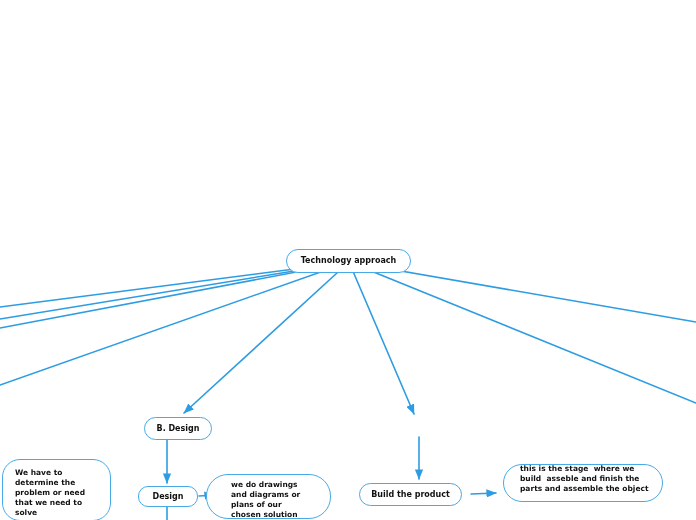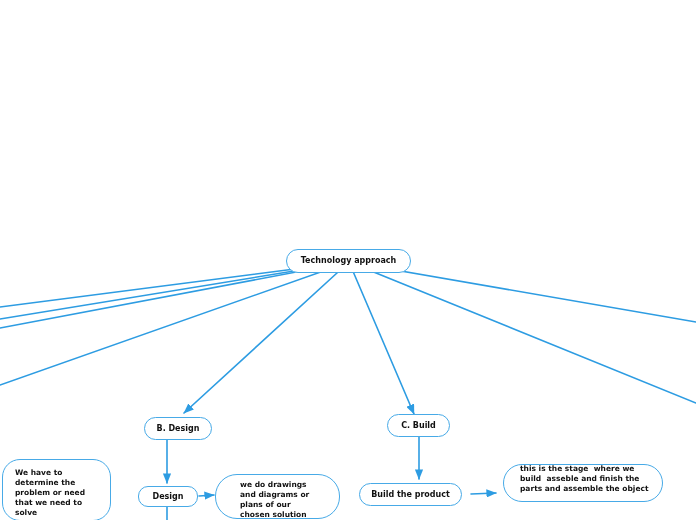--- a/index.html
+++ b/index.html
@@ -63,33 +63,32 @@
     <line x1="419" y1="437" x2="419" y2="479" marker-end="url(#arrow)"></line>
     <line x1="199" y1="496" x2="214" y2="495" marker-end="url(#arrow)"></line>
     <line x1="471" y1="494" x2="496" y2="493" marker-end="url(#arrow)"></line>
     <line x1="167" y1="507" x2="167" y2="521"></line>
   </svg>
 
   <div class="node pill" style="left:286px;top:249px;width:125px;height:24px;">Technology approach</div>
 
   <div class="node pill" style="left:144px;top:417px;width:68px;height:23px;">B. Design</div>
 
-  <div class="node pill" style="left:387px;top:414px;width:63px;height:23px;">C. Build</div>
 
   <div class="node pill" style="left:138px;top:486px;width:60px;height:21px;border-radius:10px;">Design</div>
 
   <div class="node pill" style="left:359px;top:483px;width:103px;height:23px;">Build the product</div>
 
   <div class="node note" style="left:2px;top:459px;width:109px;height:62px;border-radius:18px;padding:12px 6px 6px 12px;">We have to
 determine the
 problem or need
 that we need to
 solve</div>
 
-  <div class="node note" style="left:215px;top:474px;width:125px;height:45px;border-radius:22px;padding:8px 6px 2px 24px;">we do drawings
+  <div class="node note" style="left:206px;top:474px;width:125px;height:45px;border-radius:22px;padding:8px 6px 2px 24px;">we do drawings
 and diagrams or
 plans of our
 chosen solution</div>
 
   <div class="node note" style="left:503px;top:464px;width:160px;height:38px;border-radius:19px;padding:2px 6px 10px 16px;">this is the stage  where we
 build  asseble and finish the
 parts and assemble the object</div>
 
 </div>
 

